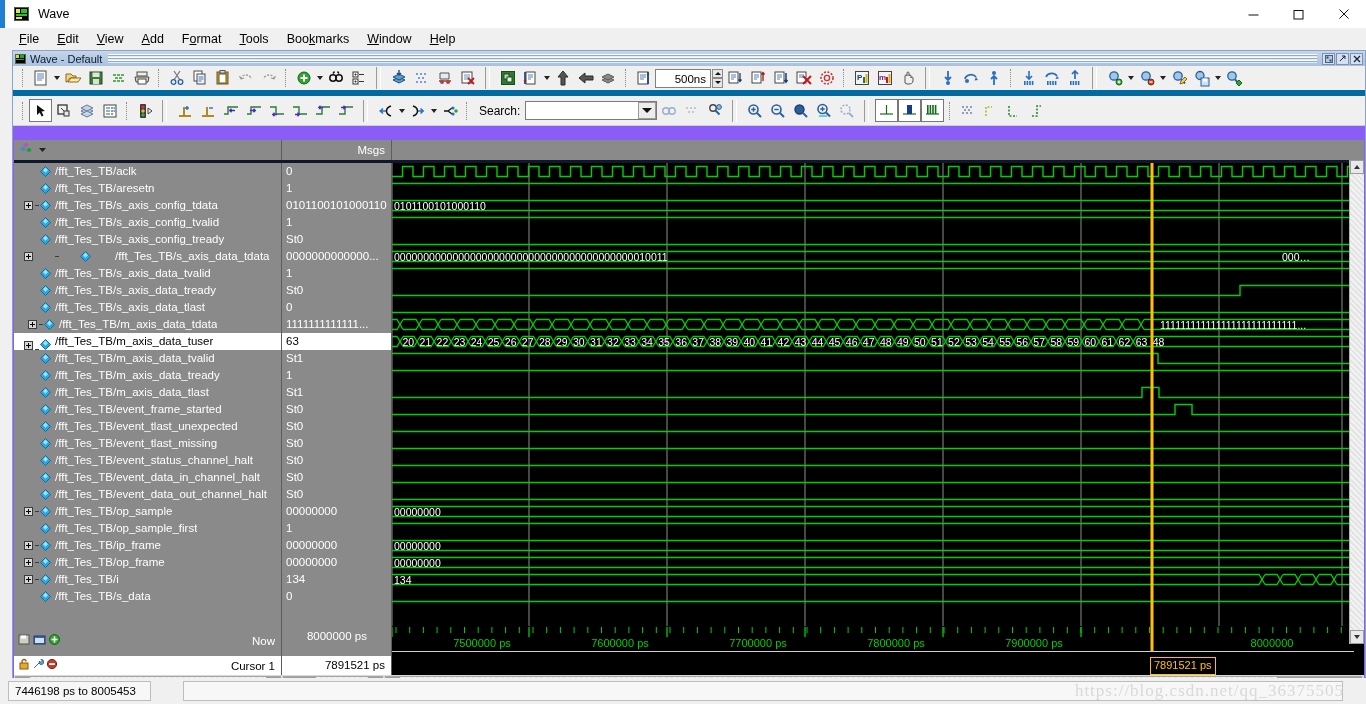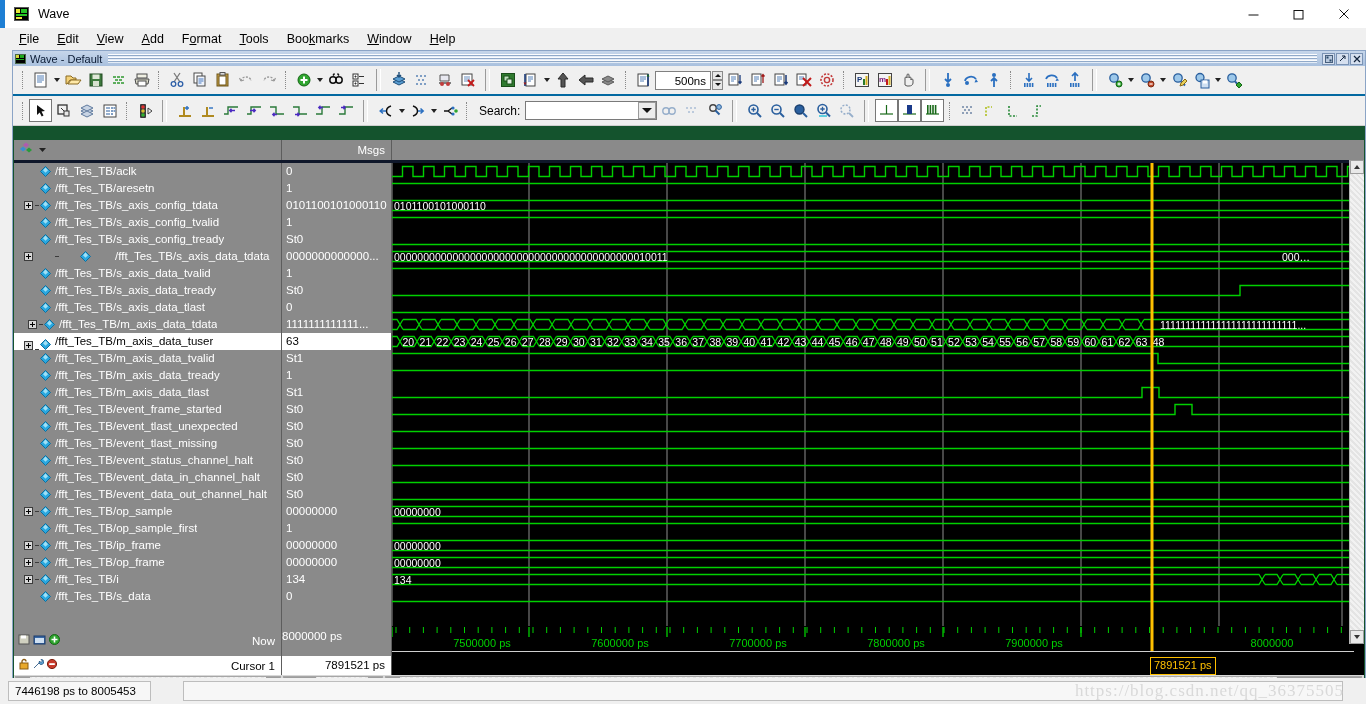--- a/index.html
+++ b/index.html
@@ -31,42 +31,42 @@
   .wbtn svg{display:block;}
 
   
   .menubar{height:22px;background:#f0f0f0;display:flex;align-items:center;
            padding-left:10px;position:relative;}
   .menubar .mi{padding:2px 9px;font-size:12.5px;color:#000;}
   .menubar .mi u{text-decoration:underline;}
 
   
   .mdi{position:absolute;left:12px;top:50px;width:1354px;height:640px;
-       background:#14532d;border:1px solid #8ba4c6;box-sizing:border-box;}
+       background:#8b5cf6;border:1px solid #8ba4c6;box-sizing:border-box;}
   .mdi-title{height:15px;background:linear-gradient(#c6d6ea,#a9c0de);
              display:flex;align-items:center;padding:0 2px;box-sizing:border-box;}
   .mdi-ico{width:11px;height:10px;background:#000;border:1px solid #4a6a4a;
            position:relative;margin-right:4px;box-sizing:border-box;flex:0 0 auto;}
   .mdi-ico i{position:absolute;display:block;}
   .mdi-ico i.a{left:0px;top:0px;width:3px;height:3px;background:#d8d83a;}
   .mdi-ico i.b{left:4px;top:0px;width:4px;height:3px;background:#1faa1f;}
   .mdi-ico i.c{left:0px;top:4px;width:8px;height:1px;background:#1faa1f;}
   .mdi-title .t{font-size:11px;color:#0a1a33;white-space:nowrap;margin-right:6px;}
   .mdi-grip{flex:1 1 auto;height:9px;
             background:repeating-linear-gradient(to bottom,
               #ffffff 0px,#ffffff 1px,#8fa8c8 1px,#8fa8c8 2px,
               #e6eef8 2px,#e6eef8 3px);
             opacity:.95;margin-right:4px;}
   .mdi-btn{width:13px;height:12px;border:1px solid #7b93b4;background:#d6e0ef;
            margin-left:1px;display:flex;align-items:center;justify-content:center;
            font-size:8px;line-height:1;box-sizing:border-box;color:#12243d;}
 
   
   .tbrow{height:30px;display:flex;align-items:center;background:#f0f0f0;
-         border-bottom:2px solid #0369a1;padding-left:4px;box-sizing:border-box;}
+         border-bottom:6px solid #0369a1;padding-left:4px;box-sizing:border-box;}
   .tbrow.r2{border-bottom:1px solid #cfcfcf;}
   .tsep{width:1px;height:18px;margin:0 5px;
         border-left:1px dotted #8a8a8a;}
   .tsep2{width:3px;height:22px;margin:0 6px;border-left:1px solid #9a9a9a;
          border-right:1px solid #ffffff;}
   .tb{width:23px;height:23px;display:flex;align-items:center;justify-content:center;}
   .tb svg{display:block;}
   .caret{width:9px;height:23px;display:flex;align-items:center;justify-content:center;}
   .caret:after{content:"";border-left:3.5px solid transparent;border-right:3.5px solid transparent;
                border-top:4px solid #222;display:block;}
@@ -1535,21 +1535,21 @@
                   <rect x="1" y="3" width="11" height="8" fill="#3a6aa8" stroke="#1a3a6a"></rect>
                   <rect x="2" y="5" width="9" height="5" fill="#cfe0f2"></rect>
                 </svg></span>
             <span><svg width="13" height="13" viewBox="0 0 13 13">
                   <circle cx="6.5" cy="6.5" r="5" fill="#2fa52f" stroke="#146614"></circle>
                   <path d="M6.5 3.5v6M3.5 6.5h6" stroke="#fff" stroke-width="1.6"></path>
                 </svg></span>
           </div>
           <span class="lbl" style="margin-left:auto;padding-right:6px;font-size:11.5px;color:#fff;">Now</span>
         </div>
-        <div style="width:110px;padding-right:4px;box-sizing:border-box;background:#8a8a8a;color:#fff;font-size:11.5px;line-height:20px;border-right:1px solid #5d5d5d;height:30px;">8000000 ps</div>
+        <div style="width:110px;text-align:right;padding-right:24px;box-sizing:border-box;background:#8a8a8a;color:#fff;font-size:11.5px;line-height:20px;border-right:1px solid #5d5d5d;height:30px;">8000000 ps</div>
         <div style="flex:1;background:#000;position:relative;height:30px;overflow:hidden;">
           <svg id="rulersvg" width="962" height="30" viewBox="0 0 962 30">
               <line x1="4" y1="1" x2="4" y2="7" stroke="#00d000" stroke-width="1"></line>
               <line x1="17.7" y1="1" x2="17.7" y2="7" stroke="#00d000" stroke-width="1"></line>
               <line x1="31.4" y1="1" x2="31.4" y2="7" stroke="#00d000" stroke-width="1"></line>
               <line x1="45.099999999999994" y1="1" x2="45.099999999999994" y2="7" stroke="#00d000" stroke-width="1"></line>
               <line x1="58.8" y1="1" x2="58.8" y2="7" stroke="#00d000" stroke-width="1"></line>
               <line x1="72.5" y1="1" x2="72.5" y2="7" stroke="#00d000" stroke-width="1"></line>
               <line x1="86.2" y1="1" x2="86.2" y2="7" stroke="#00d000" stroke-width="1"></line>
               <line x1="99.9" y1="1" x2="99.9" y2="7" stroke="#00d000" stroke-width="1"></line>

